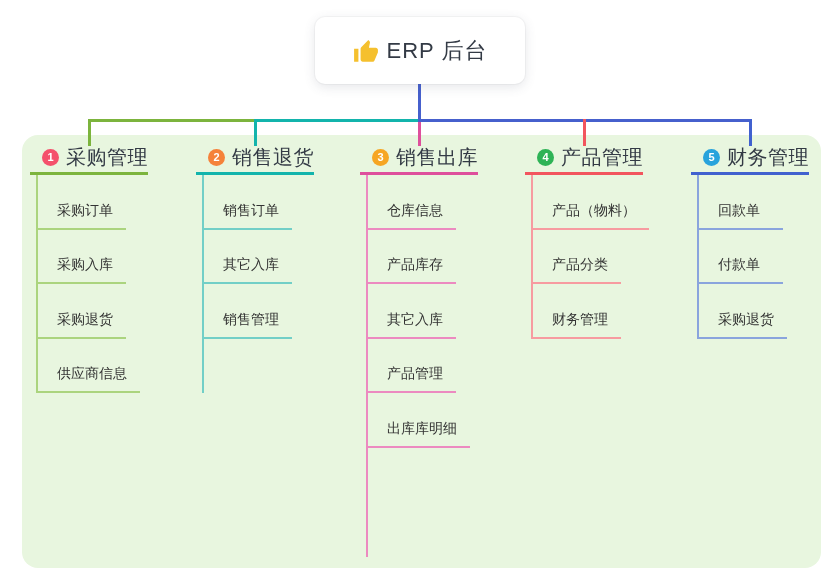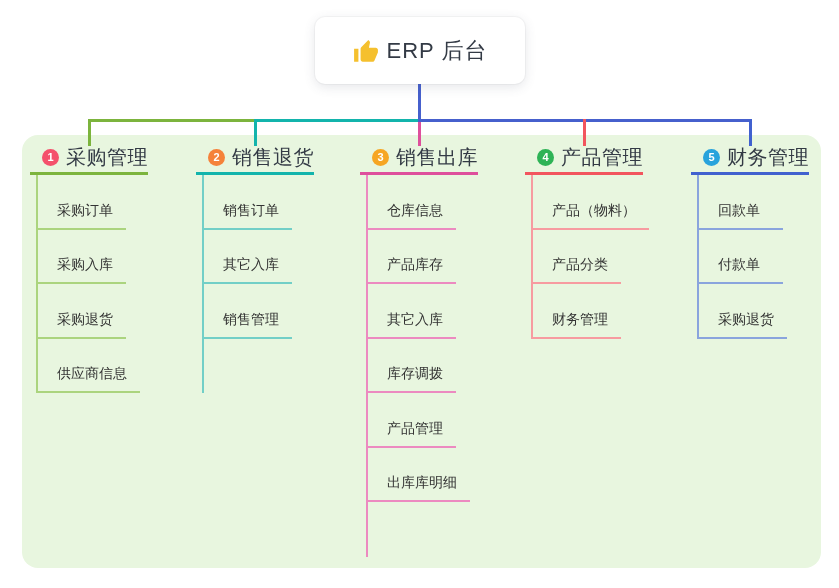--- a/index.html
+++ b/index.html
@@ -126,23 +126,20 @@
     <div class="sub-item">
             <span>仓库信息</span>
           </div>
           <div class="sub-item">
             <span>产品库存</span>
           </div>
           <div class="sub-item">
             <span>其它入库</span>
           </div>
           <div class="sub-item">
-            <span>库存调拨</span>
-          </div>
-          <div class="sub-item">
             <span>产品管理</span>
           </div>
           <div class="sub-item">
             <span>出库库明细</span>
           </div>
         </div>
   </div>
 
   <div class="branch" style="left: 525px; --c: #f2555e; --cl: #f79ba0; --badge: #2eb356;">
     <div class="branch-header">

